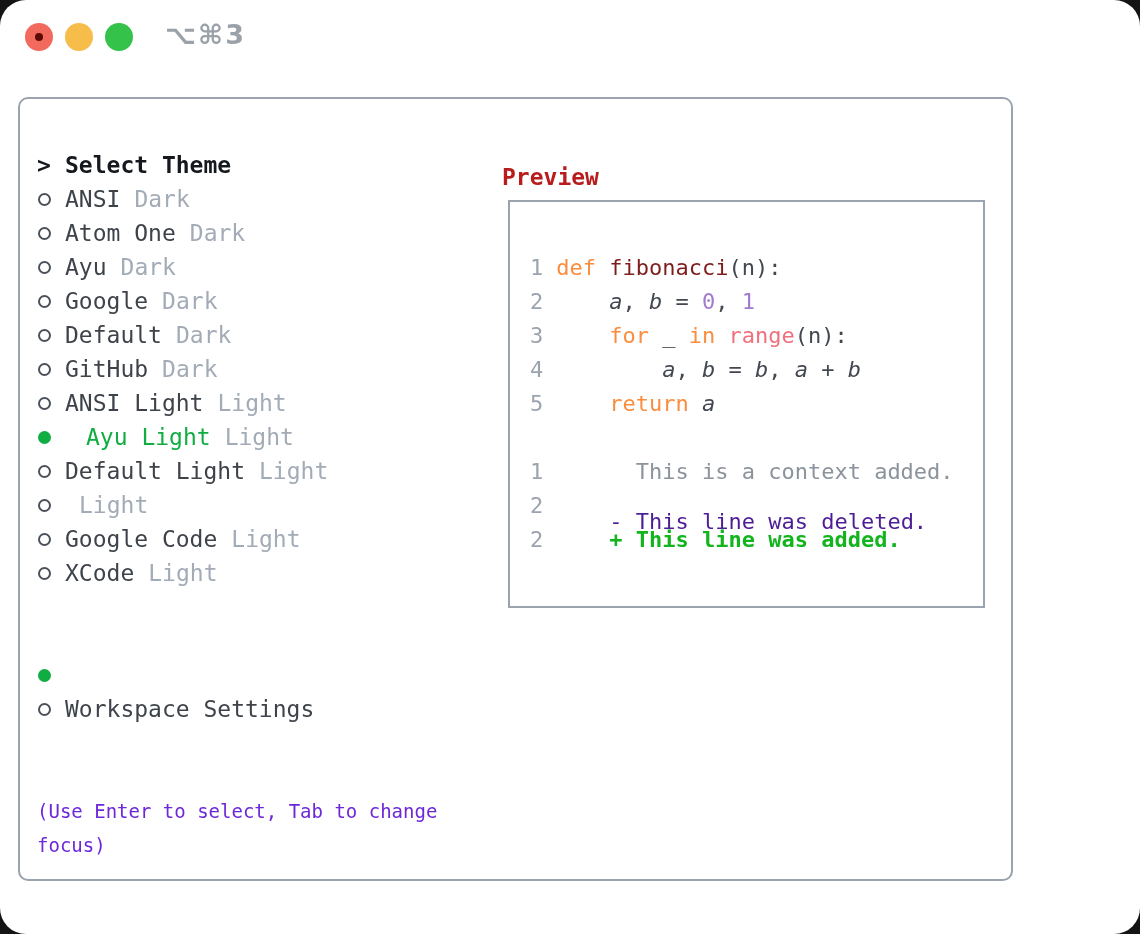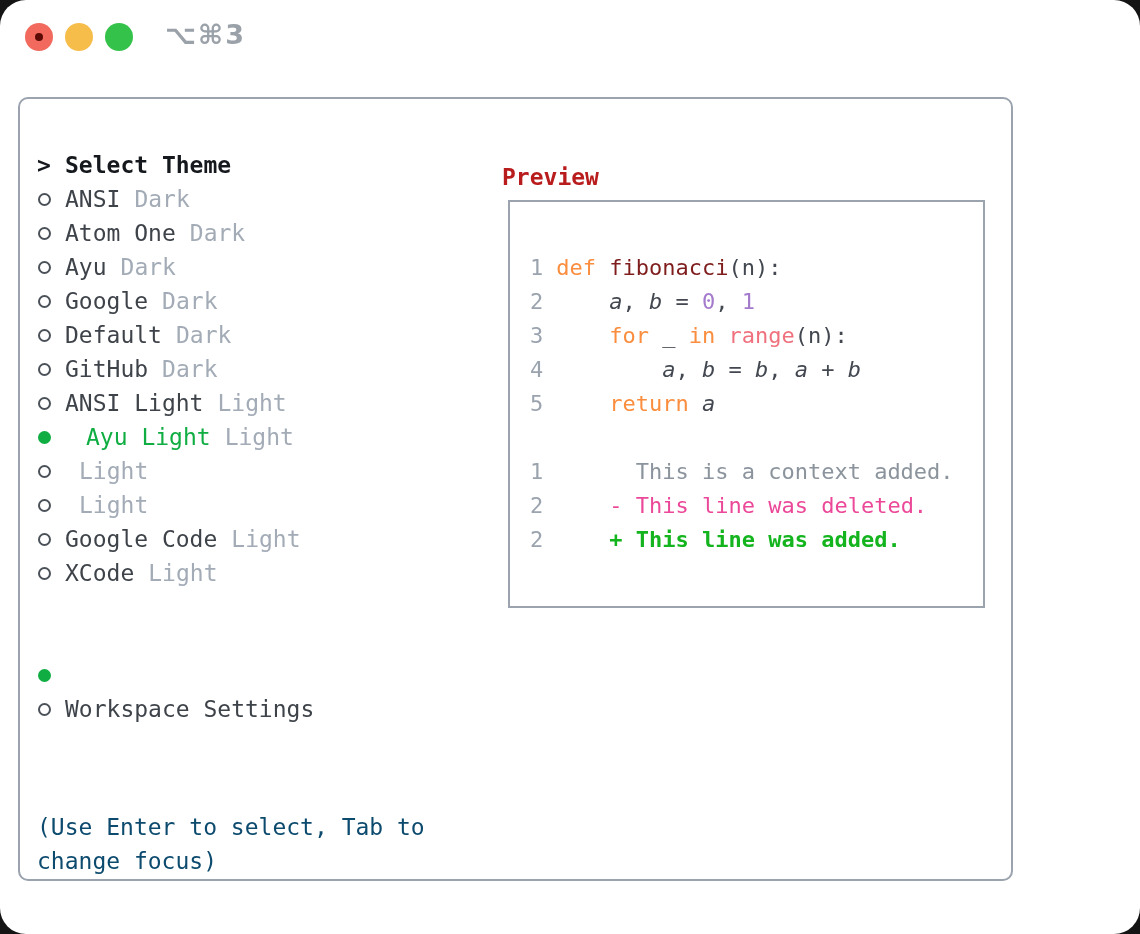--- a/index.html
+++ b/index.html
@@ -27,38 +27,38 @@
   .list { position:absolute; left:37px; top:148px; }
   .row { height:34px; line-height:34px; display:flex; align-items:center;
     font-size:23px; color:#3e434a; white-space:pre; }
   .marker { width:28px; height:34px; display:flex; align-items:center; flex:none; }
   .ring { width:9px; height:9px; border:2px solid #4b5158; border-radius:50%; margin-left:1px; }
   .dotfill { width:13px; height:13px; border-radius:50%; background:#0fad42; margin-left:1px; }
   .caret { font-weight:bold; color:#15181c; }
   .hdr-text { font-weight:bold; color:#15181c; }
   .ttag { color:#a2abb6; margin-left:14px;text-align:right; }
   .selected .tname, .selected .alabel { color:#0fad42;margin-left:21px; } .sp68 { height:68px; }
-  .hint { width:440px; color:#0c4a6e; font-size:23px; line-height:34px; margin-top:16px; }
+  .hint { width:440px; color:#6d28d9; font-size:19px; line-height:34px; margin-top:0; }
   
   .preview-header { position:absolute; left:502px; top:160px; height:34px; line-height:34px;
     font-size:23px; font-weight:bold; color:#b91c1c; }
   .pbox { position:absolute; left:508px; top:200px; width:477px; height:408px;
     border:2px solid #9aa3ae; box-sizing:border-box; background:#fff; }
   .code { position:absolute; left:530px; top:251px; font-size:22px; line-height:34px;
     color:#424750; }
   .pline { height:34px; display:flex; white-space:pre; }
   .ln { color:#9aa3ae; margin-right:13px; flex:none; }
   .kw { color:#fa8d3e; }
   .fn { color:#7f1d1d; }
   .numlit { color:#a37acc; }
   .call { color:#f0717e; }
   .var { font-style:italic; color:#424750; }
   .plain { color:#424750; }
   .ctx { color:#8b939c; }
-  .del { color:#ec4899; }
+  .del { color:#4c1d95;margin-top:16px; }
   .add { color:#14b41e;font-weight:bold; }
 </style>
 </head>
 <body>
 
 <div class="window">
 
   <div>
     <div class="tl-btn tl-red">
       <div class="tl-red-dot"></div>
@@ -112,20 +112,21 @@
       <span class="tname">ANSI Light</span>
       <span class="ttag">Light</span>
     </div>
     <div class="row selected">
       <span class="marker"><span class="dotfill"></span></span>
       <span class="tname">Ayu Light</span>
       <span class="ttag">Light</span>
     </div>
     <div class="row">
       <span class="marker"><span class="ring"></span></span>
+      <span class="tname">Default Light</span>
       <span class="ttag">Light</span>
     </div>
     <div class="row">
       <span class="marker"><span class="ring"></span></span>
       <span class="ttag">Light</span>
     </div>
     <div class="row">
       <span class="marker"><span class="ring"></span></span>
       <span class="tname">Google Code</span>
       <span class="ttag">Light</span>

